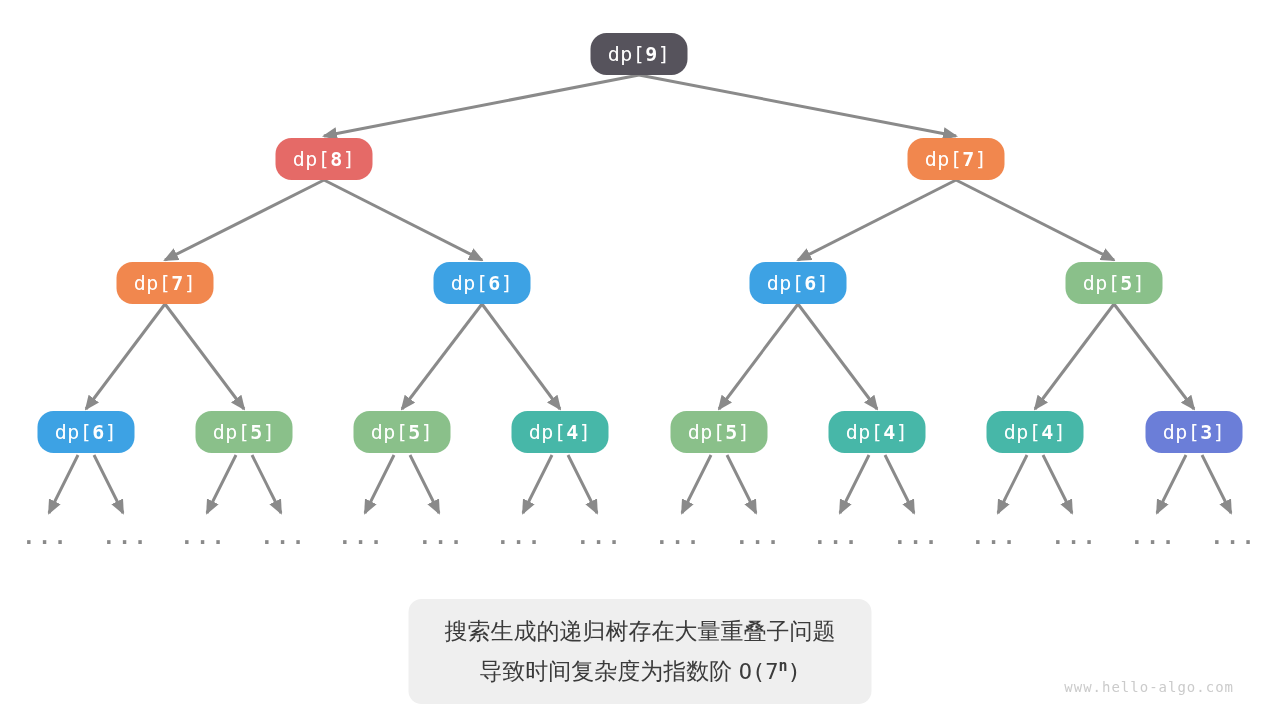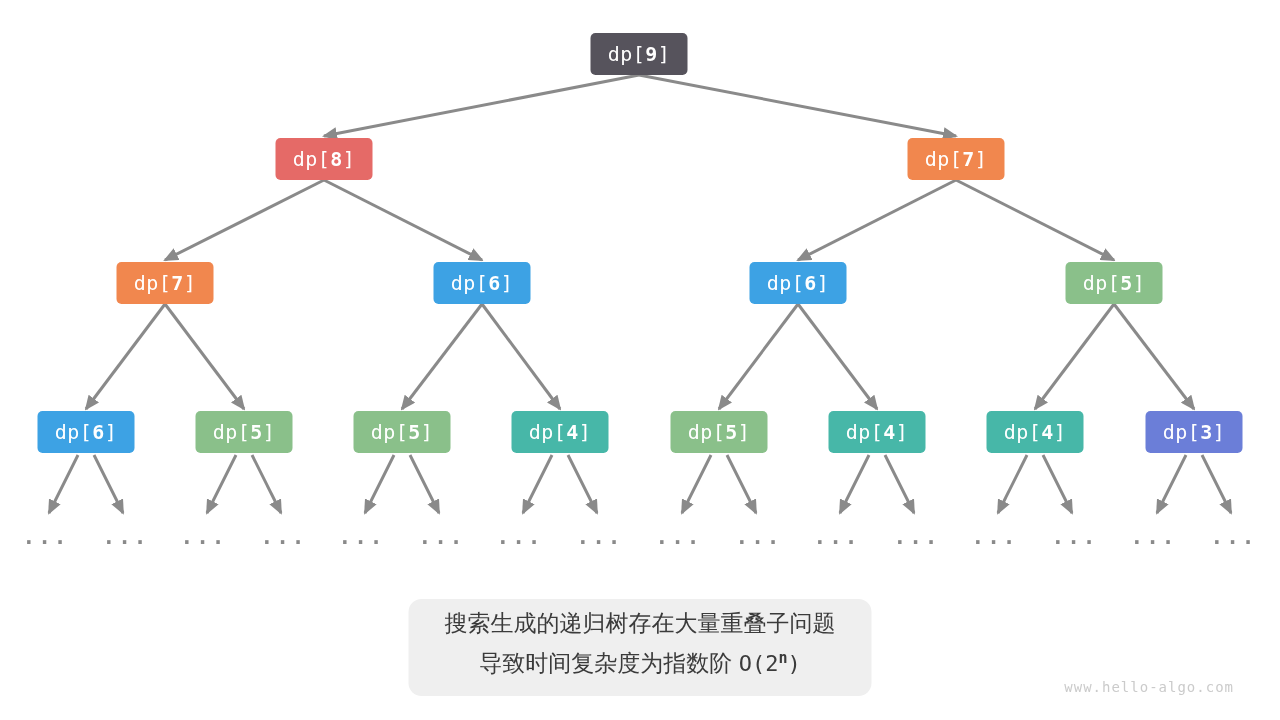--- a/index.html
+++ b/index.html
@@ -7,21 +7,21 @@
     position:relative;
     width:1280px;height:720px;
     background:#ffffff;
     overflow:hidden;
     font-family:"Liberation Sans", sans-serif;
   }
   #edges{position:absolute;left:0;top:0;width:1280px;height:720px;}
   .node{
     position:absolute;
     width:97px;height:42px;
-    border-radius:5px;
+    border-radius:16px;
     transform:translate(-50%,-50%);
     display:flex;align-items:center;justify-content:center;
     color:#ffffff;
     font-family:"DejaVu Sans Mono", monospace;
     font-size:20px;
     letter-spacing:0.5px;
     box-sizing:border-box;
   }
   .node .num{font-weight:700;}
   .dots{
@@ -33,21 +33,21 @@
     font-size:21px;
     letter-spacing:3px;
     line-height:1;
   }
   #caption{
     position:absolute;
     left:640px;top:599px;
     transform:translateX(-50%);
     background:#efefef;
     border-radius:13px;
-    padding:7px 36px 15px 36px;
+    padding:15px 36px 15px 36px;
     text-align:center;
     color:#3b3b3b;
     font-size:23px;
     line-height:35px;
     white-space:nowrap;
   }
   .formula{font-family:"DejaVu Sans Mono", monospace;font-size:22px;}
   .formula sup{font-weight:700;font-size:15px;vertical-align:super;}
   #watermark{
     position:absolute;
@@ -194,17 +194,17 @@
       <span class="dots" style="left: 837px; top: 537px;">...</span>
       <span class="dots" style="left: 917px; top: 537px;">...</span>
       <span class="dots" style="left: 995px; top: 537px;">...</span>
       <span class="dots" style="left: 1075px; top: 537px;">...</span>
       <span class="dots" style="left: 1154px; top: 537px;">...</span>
       <span class="dots" style="left: 1234px; top: 537px;">...</span>
     </div>
 
   <div id="caption">
     <div>搜索生成的递归树存在大量重叠子问题</div>
-    <div><span>导致时间复杂度为指数阶 </span><span class="formula"><span>O(2</span><sup>n</sup><span>)</span></span></div>
+    <div><span>导致时间复杂度为指数阶 </span><span class="formula"><span>O(7</span><sup>n</sup><span>)</span></span></div>
   </div>
 
   <div id="watermark">www.hello-algo.com</div>
 </div>
 
 </body></html>

